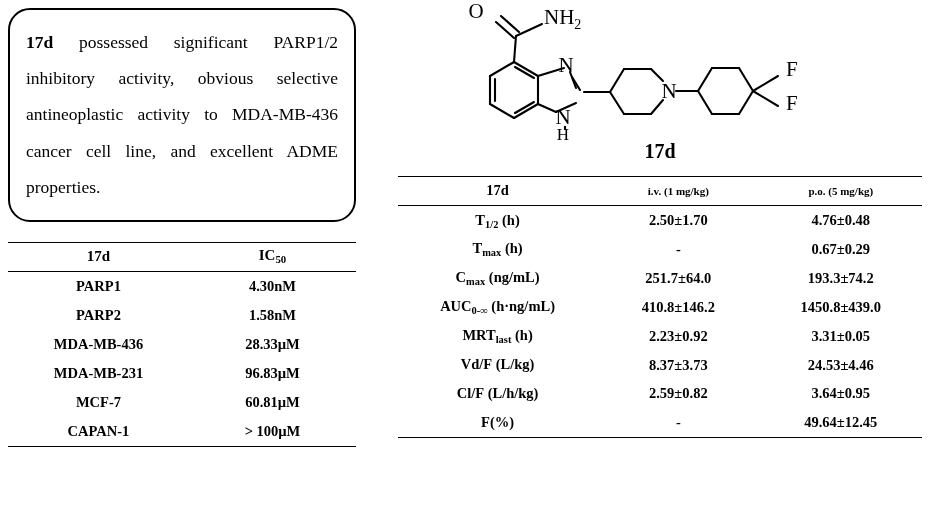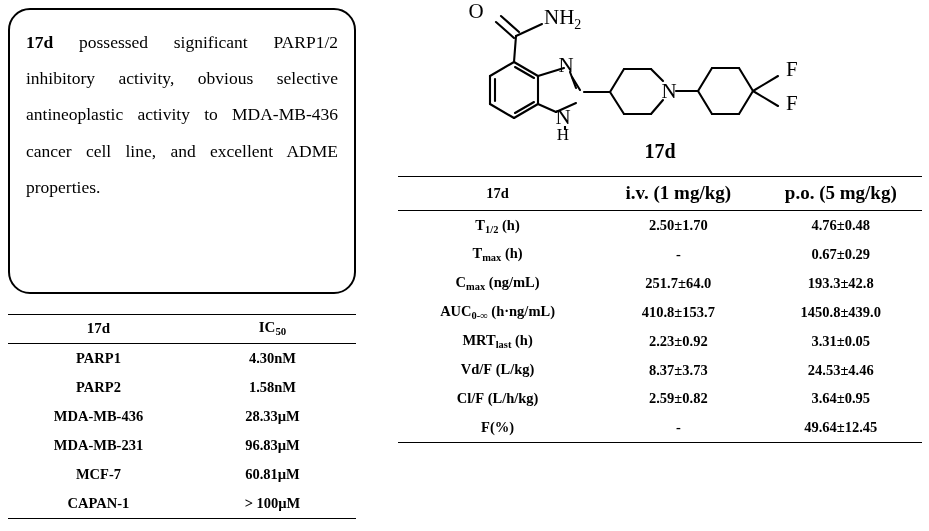--- a/index.html
+++ b/index.html
@@ -23,21 +23,21 @@
     top: 8px;
     width: 348px;
   }
 
   #summary-box {
     border: 2px solid #000;
     border-radius: 22px;
     padding: 14px 16px 10px 16px;
     box-sizing: border-box;
     width: 348px;
-    height: 286px;
+    height: 214px;
   }
   #summary-text {
     font-size: 17.5px;
     line-height: 2.07;
     text-align: justify;
     text-align-last: left;
     text-justify: inter-word;
     margin: 0;
   }
   #summary-text .lead {
@@ -124,21 +124,21 @@
   #pk-table td.param {
     font-weight: bold;
     font-size: 14.5px;
   }
   #pk-table td.value {
     font-weight: bold;
     font-size: 14.5px;
   }
   #pk-table thead th {
     font-weight: bold;
-    font-size: 19px;
+    font-size: 11px;
     padding-top: 5px;
     padding-bottom: 6px;
   }
   #pk-table .rule-top th {
     border-top: 1.6px solid #000;
   }
   #pk-table .rule-mid th {
     border-bottom: 1.1px solid #000;
   }
   #pk-table .rule-bottom td {
@@ -293,25 +293,25 @@
         <td class="value">4.76±0.48</td>
       </tr>
       <tr>
         <td class="param nowrap"><span>T</span><sub>max</sub><span> (h)</span></td>
         <td class="value">-</td>
         <td class="value">0.67±0.29</td>
       </tr>
       <tr>
         <td class="param nowrap"><span>C</span><sub>max</sub><span> (ng/mL)</span></td>
         <td class="value">251.7±64.0</td>
-        <td class="value">193.3±42.8</td>
+        <td class="value">193.3±74.2</td>
       </tr>
       <tr>
         <td class="param nowrap"><span>AUC</span><sub>0-∞</sub><span> (h·ng/mL)</span></td>
-        <td class="value">410.8±153.7</td>
+        <td class="value">410.8±146.2</td>
         <td class="value">1450.8±439.0</td>
       </tr>
       <tr>
         <td class="param nowrap"><span>MRT</span><sub>last</sub><span> (h)</span></td>
         <td class="value">2.23±0.92</td>
         <td class="value">3.31±0.05</td>
       </tr>
       <tr>
         <td class="param nowrap"><span>Vd/F</span><sub></sub><span> (L/kg)</span></td>
         <td class="value">8.37±3.73</td>

